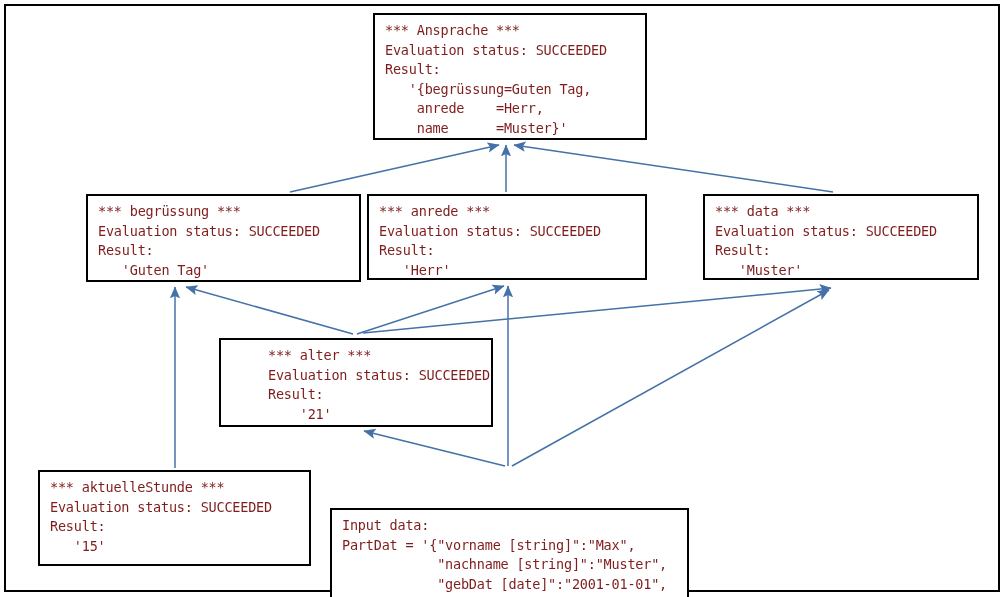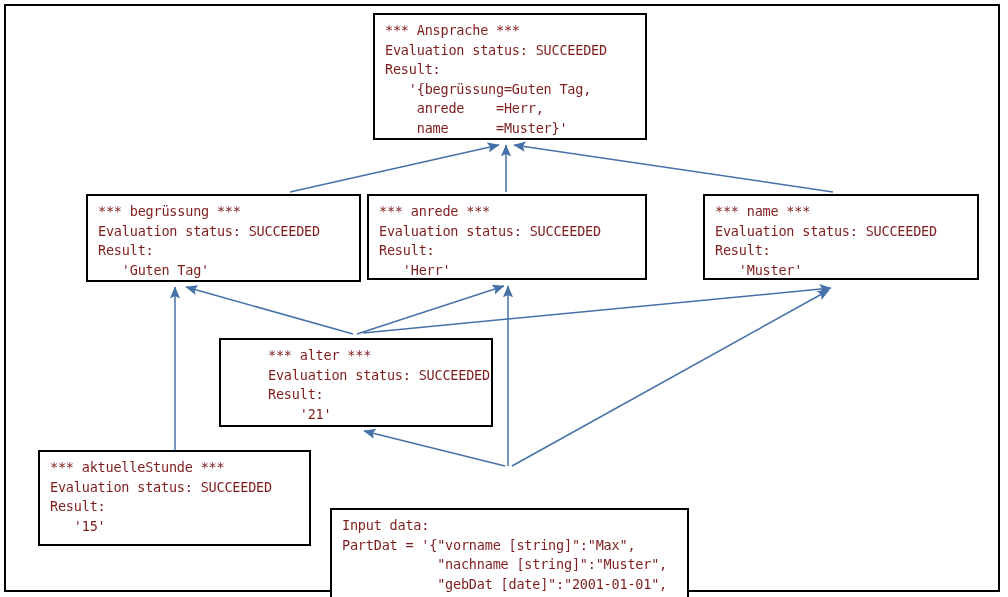--- a/index.html
+++ b/index.html
@@ -102,34 +102,34 @@
   </div>
 
   <div class="node" style="left:367px; top:194px; width:280px; height:86px;">
     <pre>*** anrede ***
 Evaluation status: SUCCEEDED
 Result:
    'Herr'</pre>
   </div>
 
   <div class="node" style="left:703px; top:194px; width:276px; height:86px;">
-    <pre>*** name ***
+    <pre>*** data ***
 Evaluation status: SUCCEEDED
 Result:
    'Muster'</pre>
   </div>
 
   <div class="node" style="left:219px; top:338px; width:274px; height:89px;padding-left:47px;">
     <pre>*** alter ***
 Evaluation status: SUCCEEDED
 Result:
     '21'</pre>
   </div>
 
-  <div class="node" style="left:38px; top:450px; width:273px; height:96px;">
+  <div class="node" style="left:38px; top:470px; width:273px; height:96px;">
     <pre>*** aktuelleStunde ***
 Evaluation status: SUCCEEDED
 Result:
    '15'</pre>
   </div>
 
   <div class="node" style="left:330px; top:468px; width:359px; height:112px;margin-top:40px;">
     <pre>Input data:
 PartDat = '{"vorname [string]":"Max",
             "nachname [string]":"Muster",

